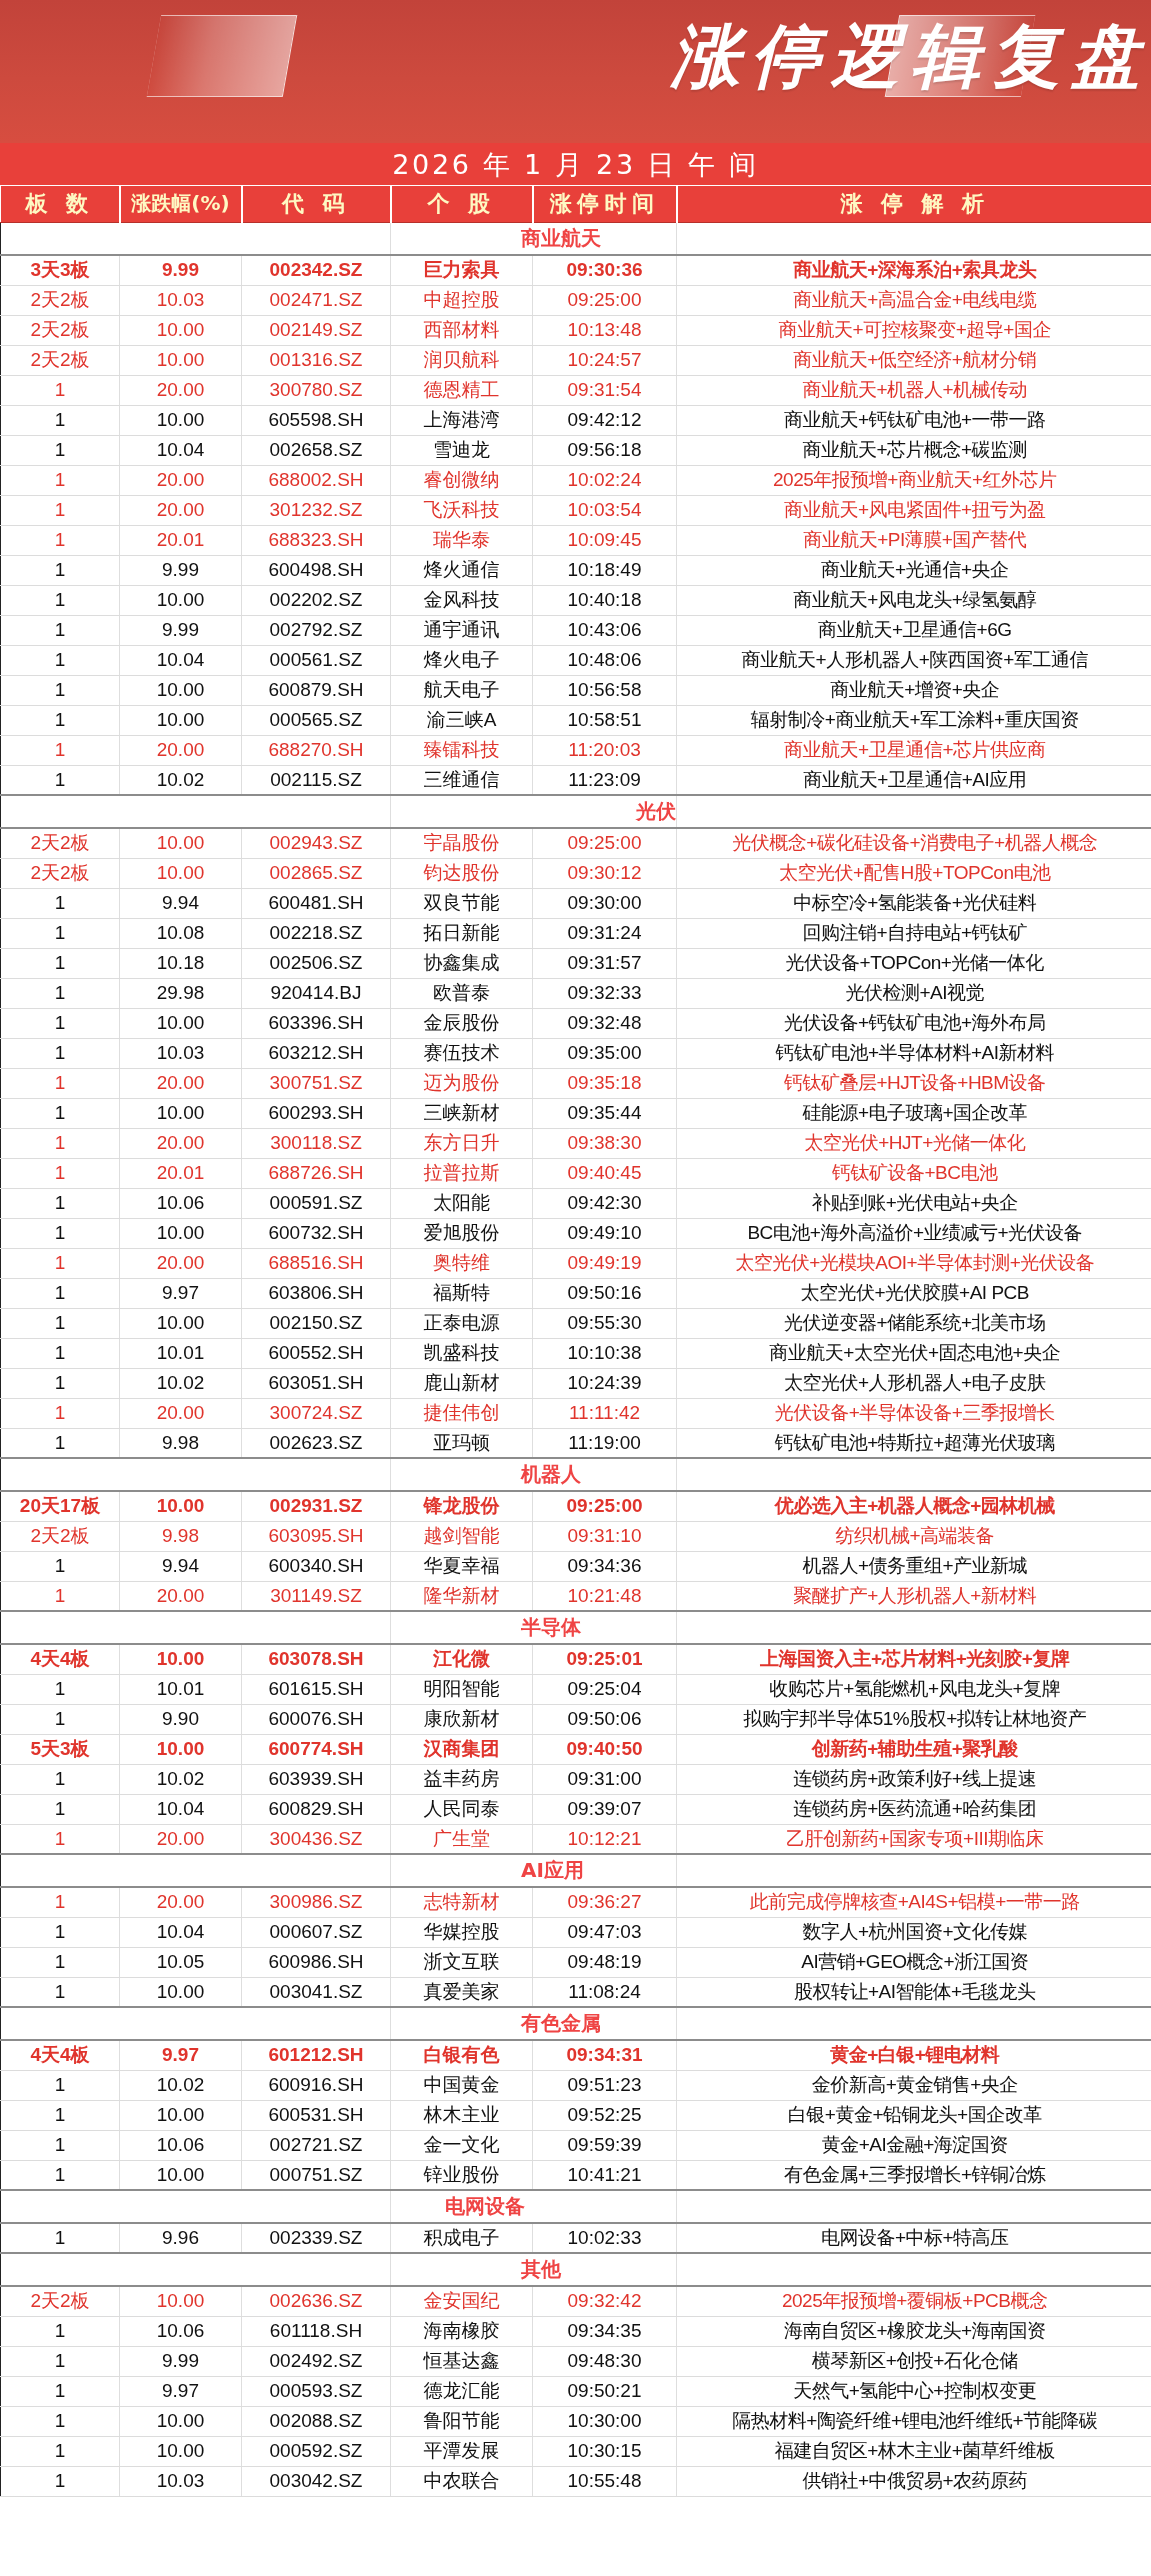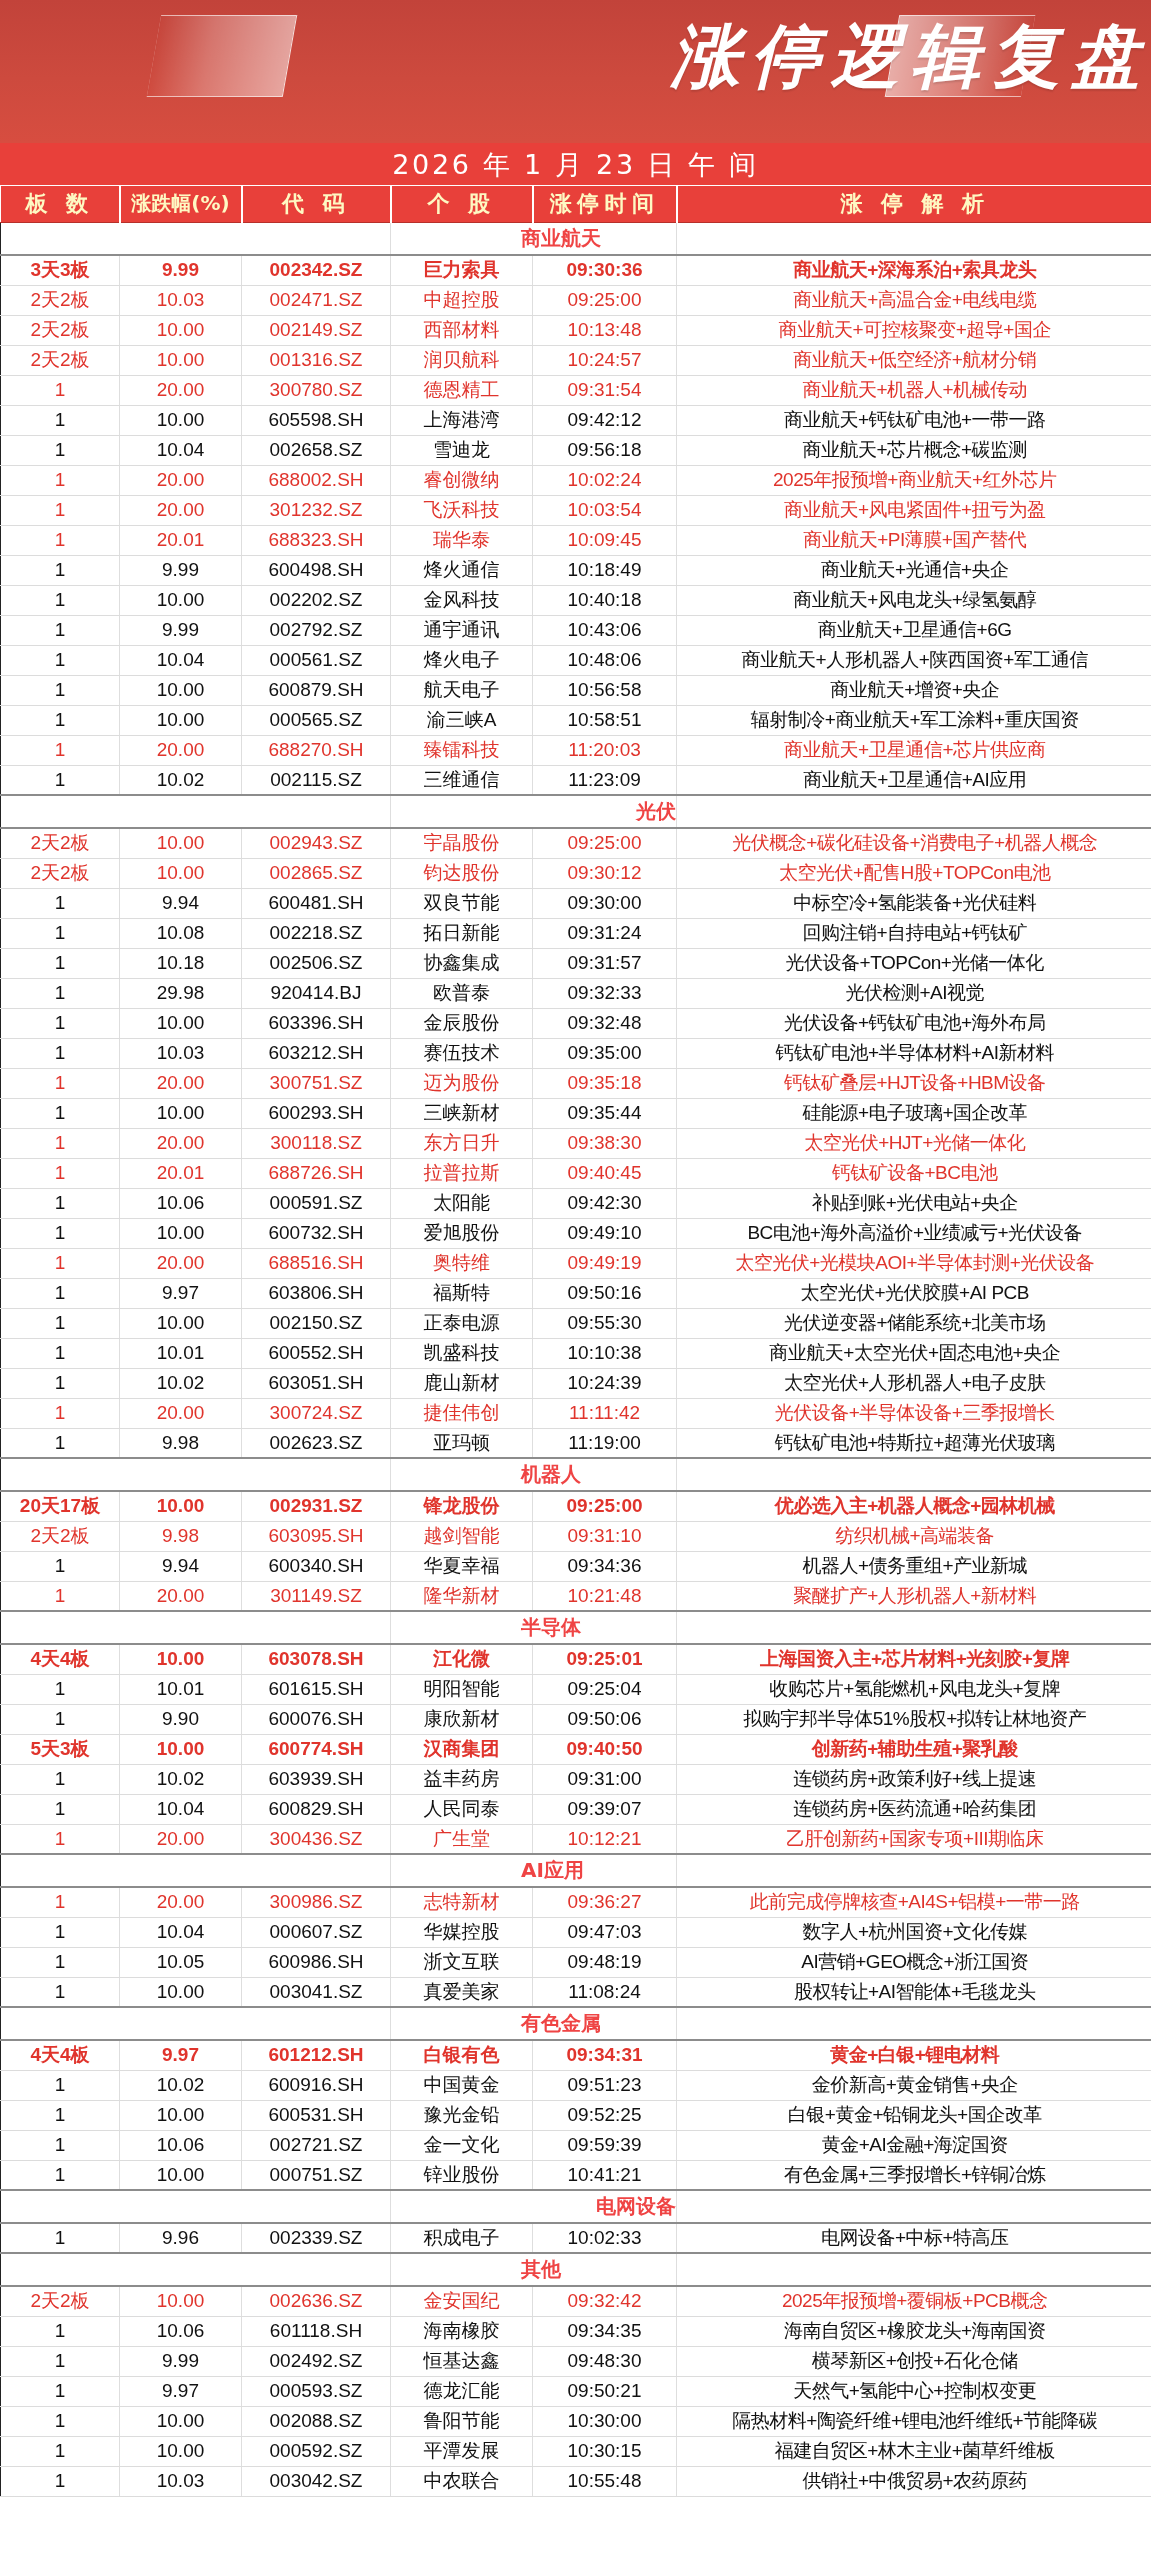--- a/index.html
+++ b/index.html
@@ -577,21 +577,21 @@
           <td>10.02</td>
           <td>600916.SH</td>
           <td>中国黄金</td>
           <td>09:51:23</td>
           <td class="logic">金价新高+黄金销售+央企</td>
         </tr>
         <tr class="row">
           <td>1</td>
           <td>10.00</td>
           <td>600531.SH</td>
-          <td>豫光金铅</td>
+          <td>林木主业</td>
           <td>09:52:25</td>
           <td class="logic">白银+黄金+铅铜龙头+国企改革</td>
         </tr>
         <tr class="row">
           <td>1</td>
           <td>10.06</td>
           <td>002721.SZ</td>
           <td>金一文化</td>
           <td>09:59:39</td>
           <td class="logic">黄金+AI金融+海淀国资</td>
@@ -599,21 +599,21 @@
         <tr class="row">
           <td>1</td>
           <td>10.00</td>
           <td>000751.SZ</td>
           <td>锌业股份</td>
           <td>10:41:21</td>
           <td class="logic">有色金属+三季报增长+锌铜冶炼</td>
         </tr>
         <tr class="section sec-start">
           <td colspan="3" style="border-right: 0.9px solid rgb(222, 222, 222);"></td>
-          <td colspan="2" class="sec-title" style="text-align: right; padding-left: 54px; overflow: visible; white-space: nowrap;">电网设备</td>
+          <td colspan="2" class="sec-title" style="text-align: left; padding-left: 54px; overflow: visible; white-space: nowrap;">电网设备</td>
           <td></td>
         </tr>
         <tr class="row">
           <td>1</td>
           <td>9.96</td>
           <td>002339.SZ</td>
           <td>积成电子</td>
           <td>10:02:33</td>
           <td class="logic">电网设备+中标+特高压</td>
         </tr>

